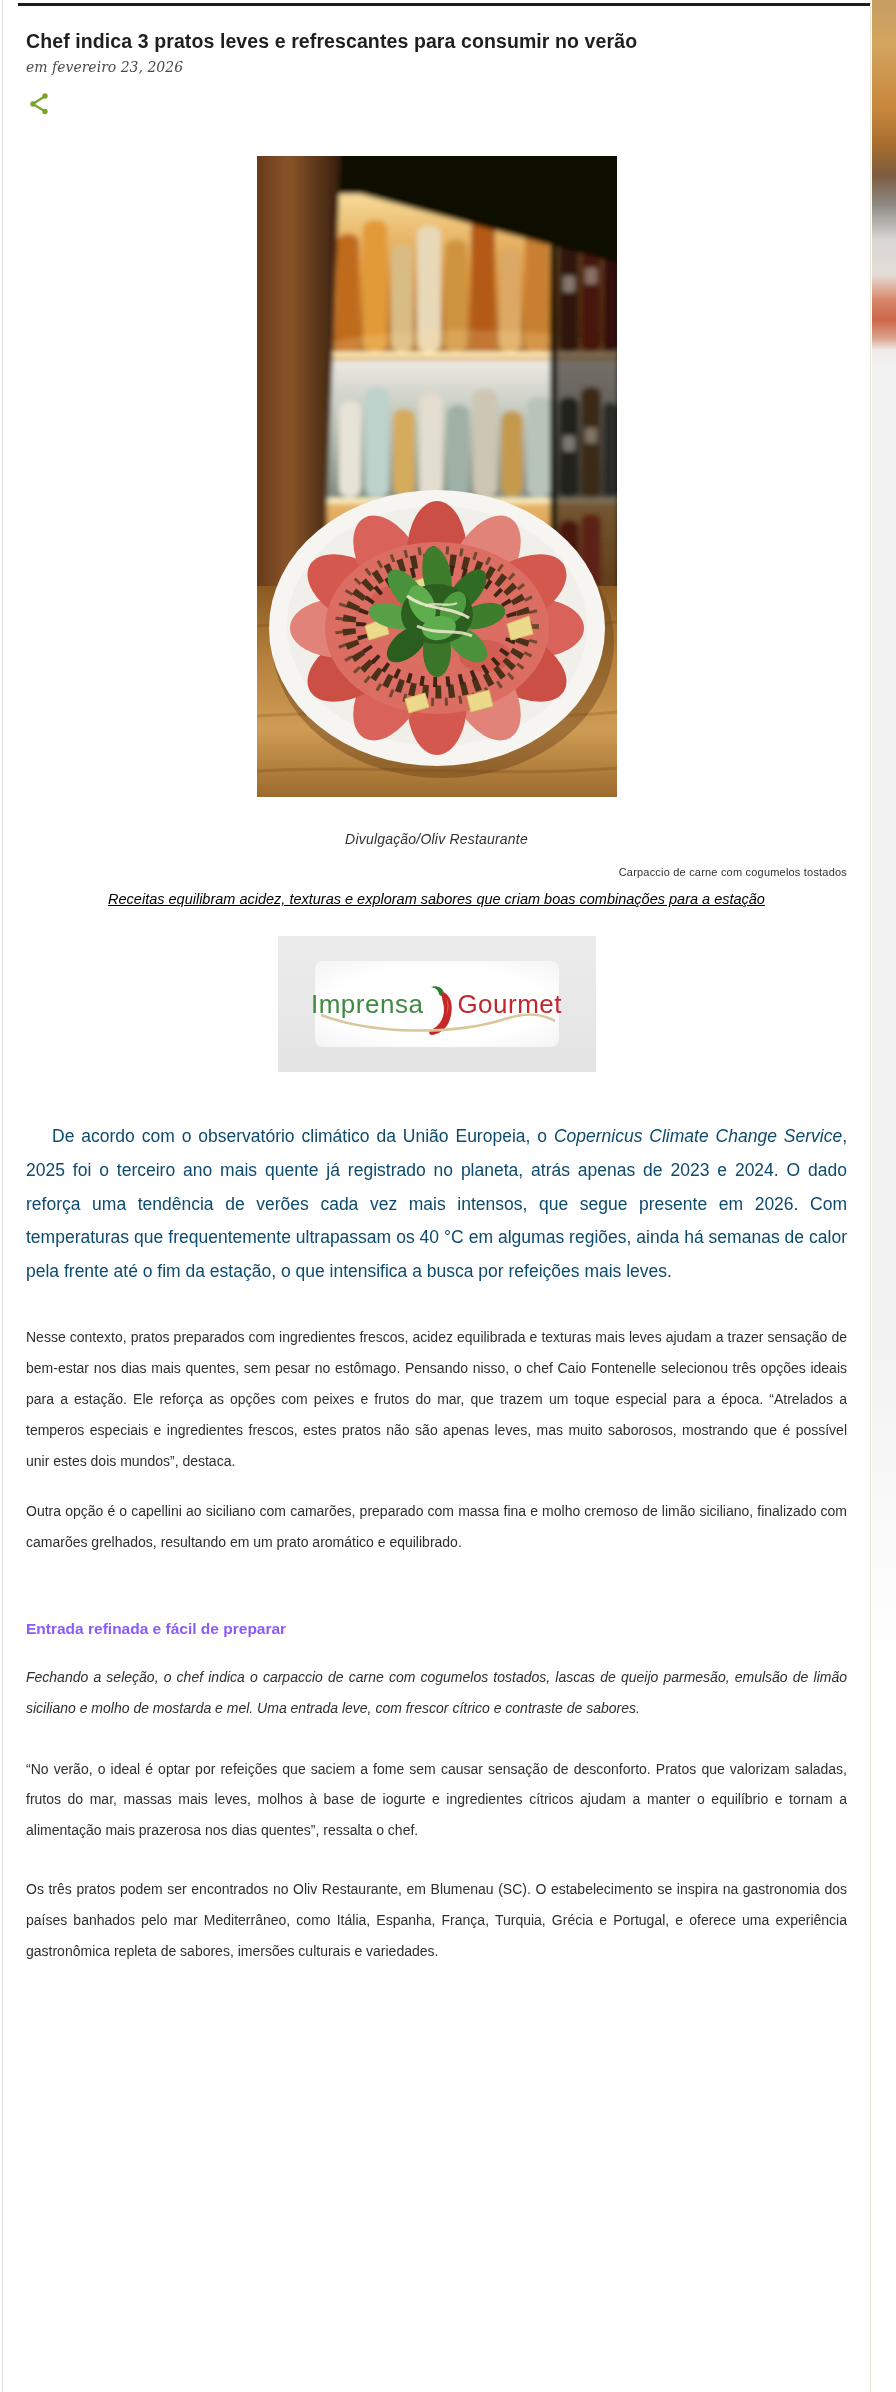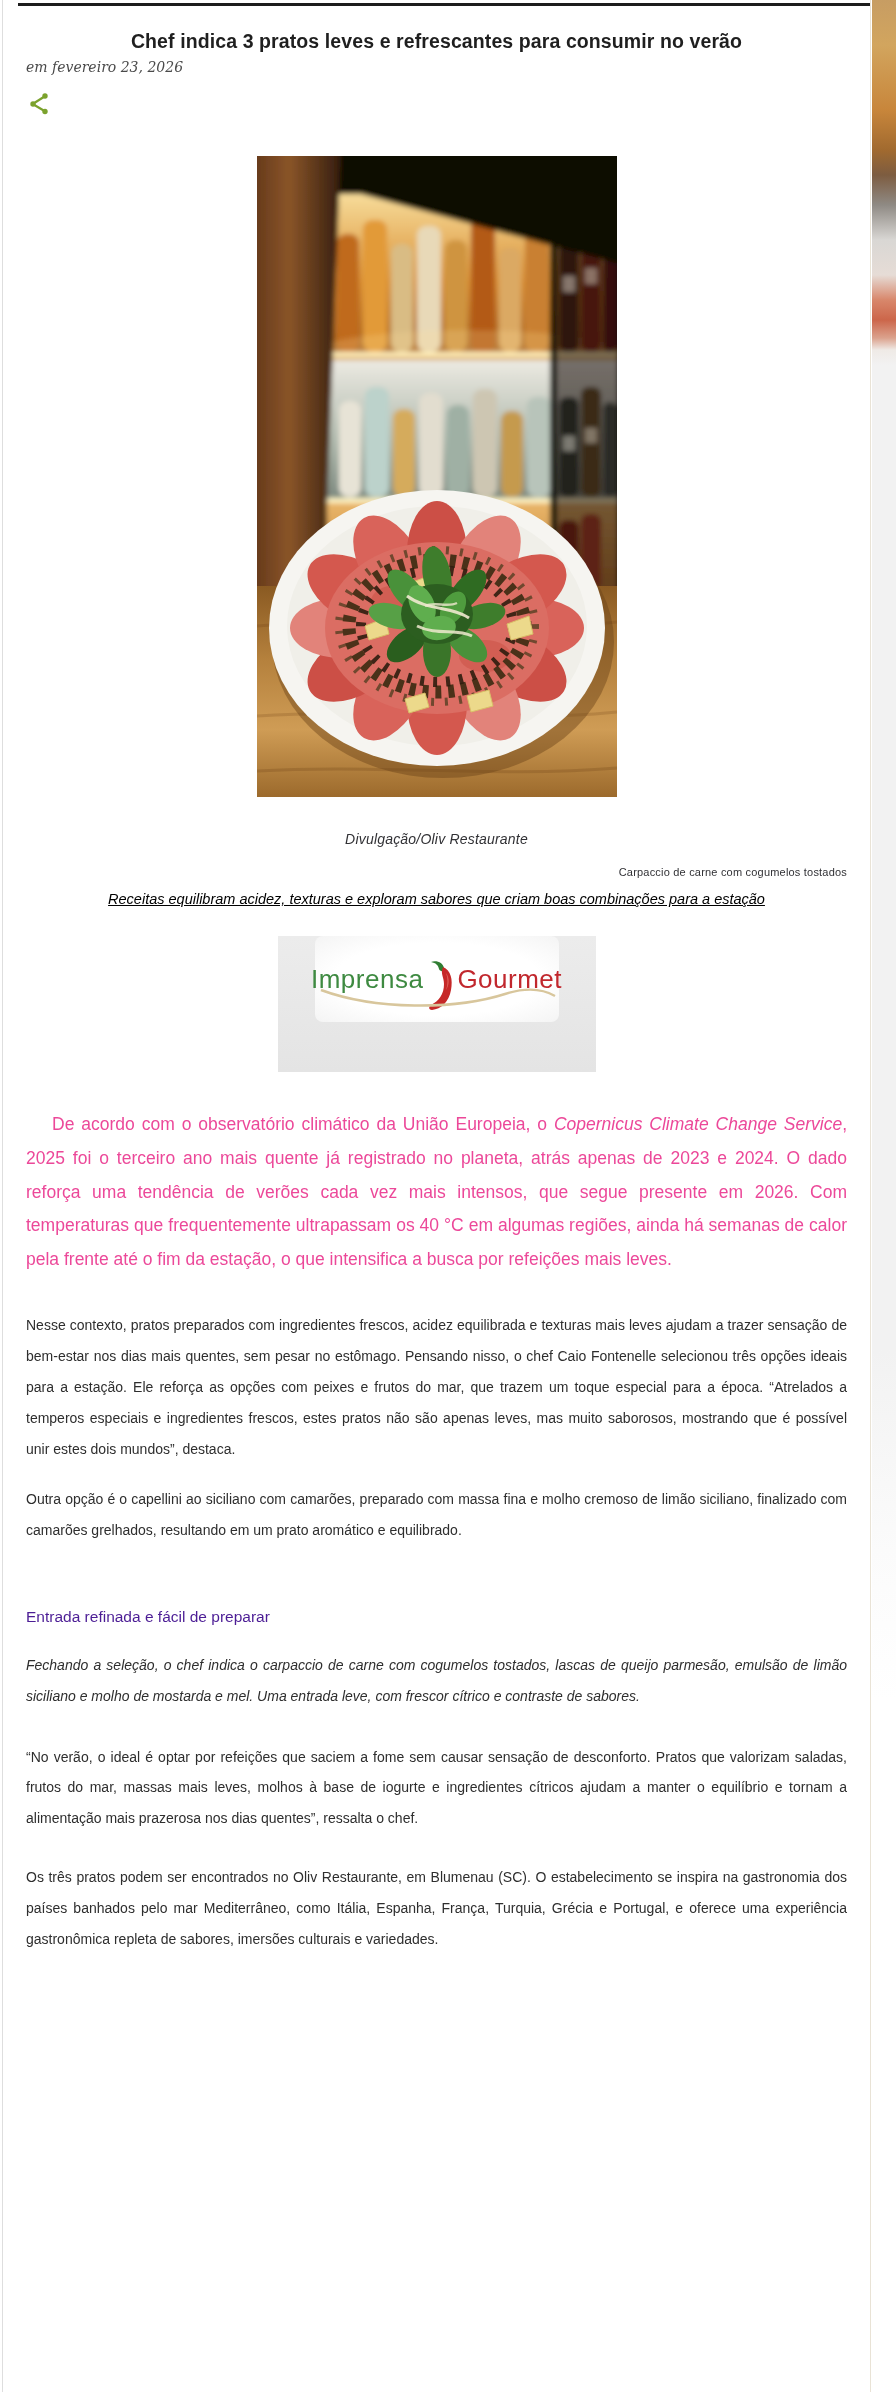--- a/index.html
+++ b/index.html
@@ -26,21 +26,21 @@
     position:absolute;top:0;left:2px;width:869px;height:2392px;
     background:#ffffff;
     border-left:1px solid #dedede;
     border-right:1px solid #e9e3d6;
     box-sizing:border-box;
   }
   .topbar{height:3px;background:#1d1d1d;margin:3px 0 0 15px;}
   .inner{padding:0 23px;}
   h1.page-title{
     margin:22px 0 0;font-size:19.5px;line-height:1.35;color:#1f1f1f;
-    font-weight:bold;letter-spacing:.1px;text-align:center;
+    font-weight:bold;letter-spacing:.1px;
   }
   .date{
     margin-top:5px;font-family:"DejaVu Serif", serif;font-style:italic;
     font-size:14px;color:#4a4a4a;
   }
   .share-btn{
     margin-top:15px;width:26px;height:26px;border:none;background:transparent;
     padding:0;cursor:pointer;display:block;
   }
   .figure{margin-top:40px;text-align:center;}
@@ -56,46 +56,46 @@
   .caption{
     margin-top:19px;text-align:right;font-size:11px;color:#313135;letter-spacing:.2px;
   }
   .subtitle{
     margin-top:8px;text-align:center;font-style:italic;font-size:14.5px;
     line-height:1.8;color:#000000;padding:0 40px;text-decoration:underline;
   }
   .logo-box{
     margin:24px auto 0;width:318px;height:136px;
     background:linear-gradient(180deg,#ececec,#e4e4e4);
-    display:flex;align-items:flex-start;justify-content:center;
+    display:flex;align-items:center;justify-content:center;
   }
   .logo-inner{
     width:244px;height:86px;background:radial-gradient(ellipse at center,#ffffff 60%,#f4f4f4 100%);
     border-radius:8px;position:relative;
     display:flex;align-items:center;justify-content:center;
   }
   .logo-word{font-size:26px;letter-spacing:.5px;}
   .logo-word.green{color:#3e8a41;}
   .logo-word.red{color:#c1272d;margin-left:2px;}
   .logo-pepper{width:30px;height:52px;margin:0 1px;position:relative;top:6px;}
   .logo-swoosh{position:absolute;left:0;bottom:8px;width:244px;height:30px;}
   .lead{
-    margin:36px 0 0;font-size:17.5px;line-height:1.92;text-align:justify;
-    color:#ec4899;text-indent:26px;
+    margin:48px 0 0;font-size:17.5px;line-height:1.92;text-align:justify;
+    color:#0c4a6e;text-indent:26px;
   }
   .lead em{font-style:italic;}
   p.body{
     font-size:14px;line-height:2.2;text-align:justify;color:#2e2e2e;margin:20px 0 0;
   }
   p.body.first{margin-top:34px;}
   p.body.after-head{margin-top:24px;font-style:italic;}
   p.body.quote{margin-top:30px;}
   p.body.last{margin-top:28px;}
   h2.section-heading{
-    margin:62px 0 0;font-size:15.5px;font-weight:normal;color:#4c1d95;
+    margin:62px 0 0;font-size:15.5px;font-weight:bold;color:#8b5cf6;
   }
 </style>
 </head>
 <body>
 
 <div class="bg-strip"></div>
 
 <div class="content">
   <div class="topbar"></div>
   <div class="inner">

